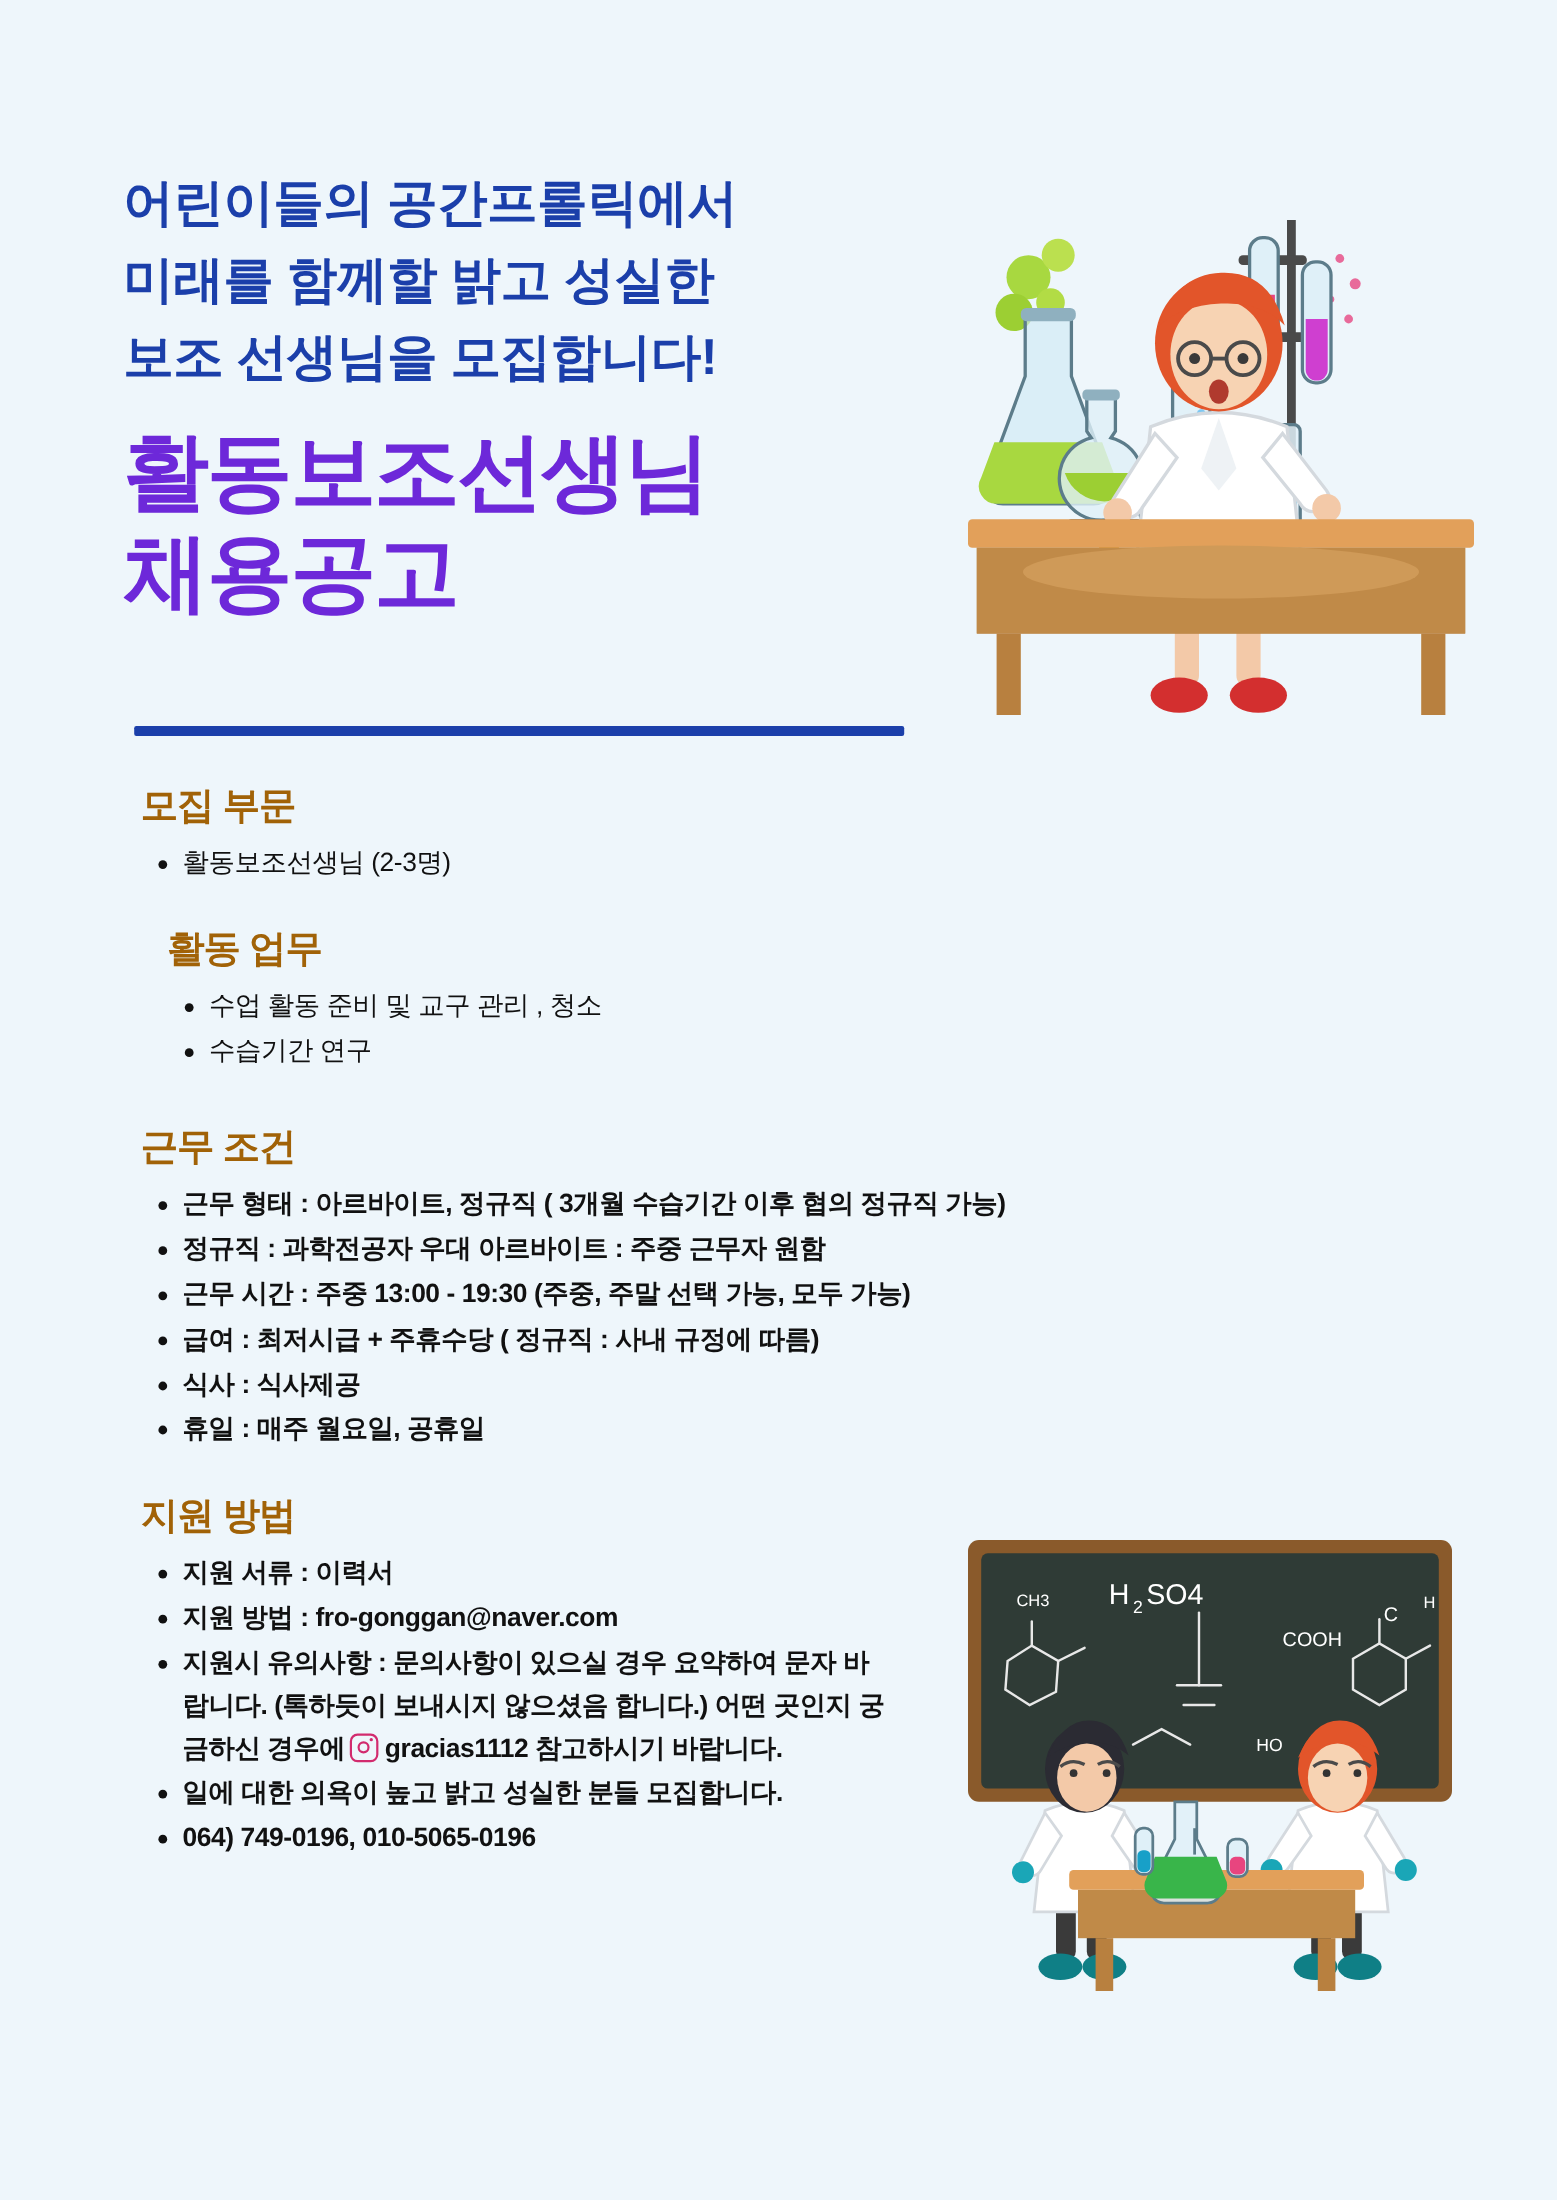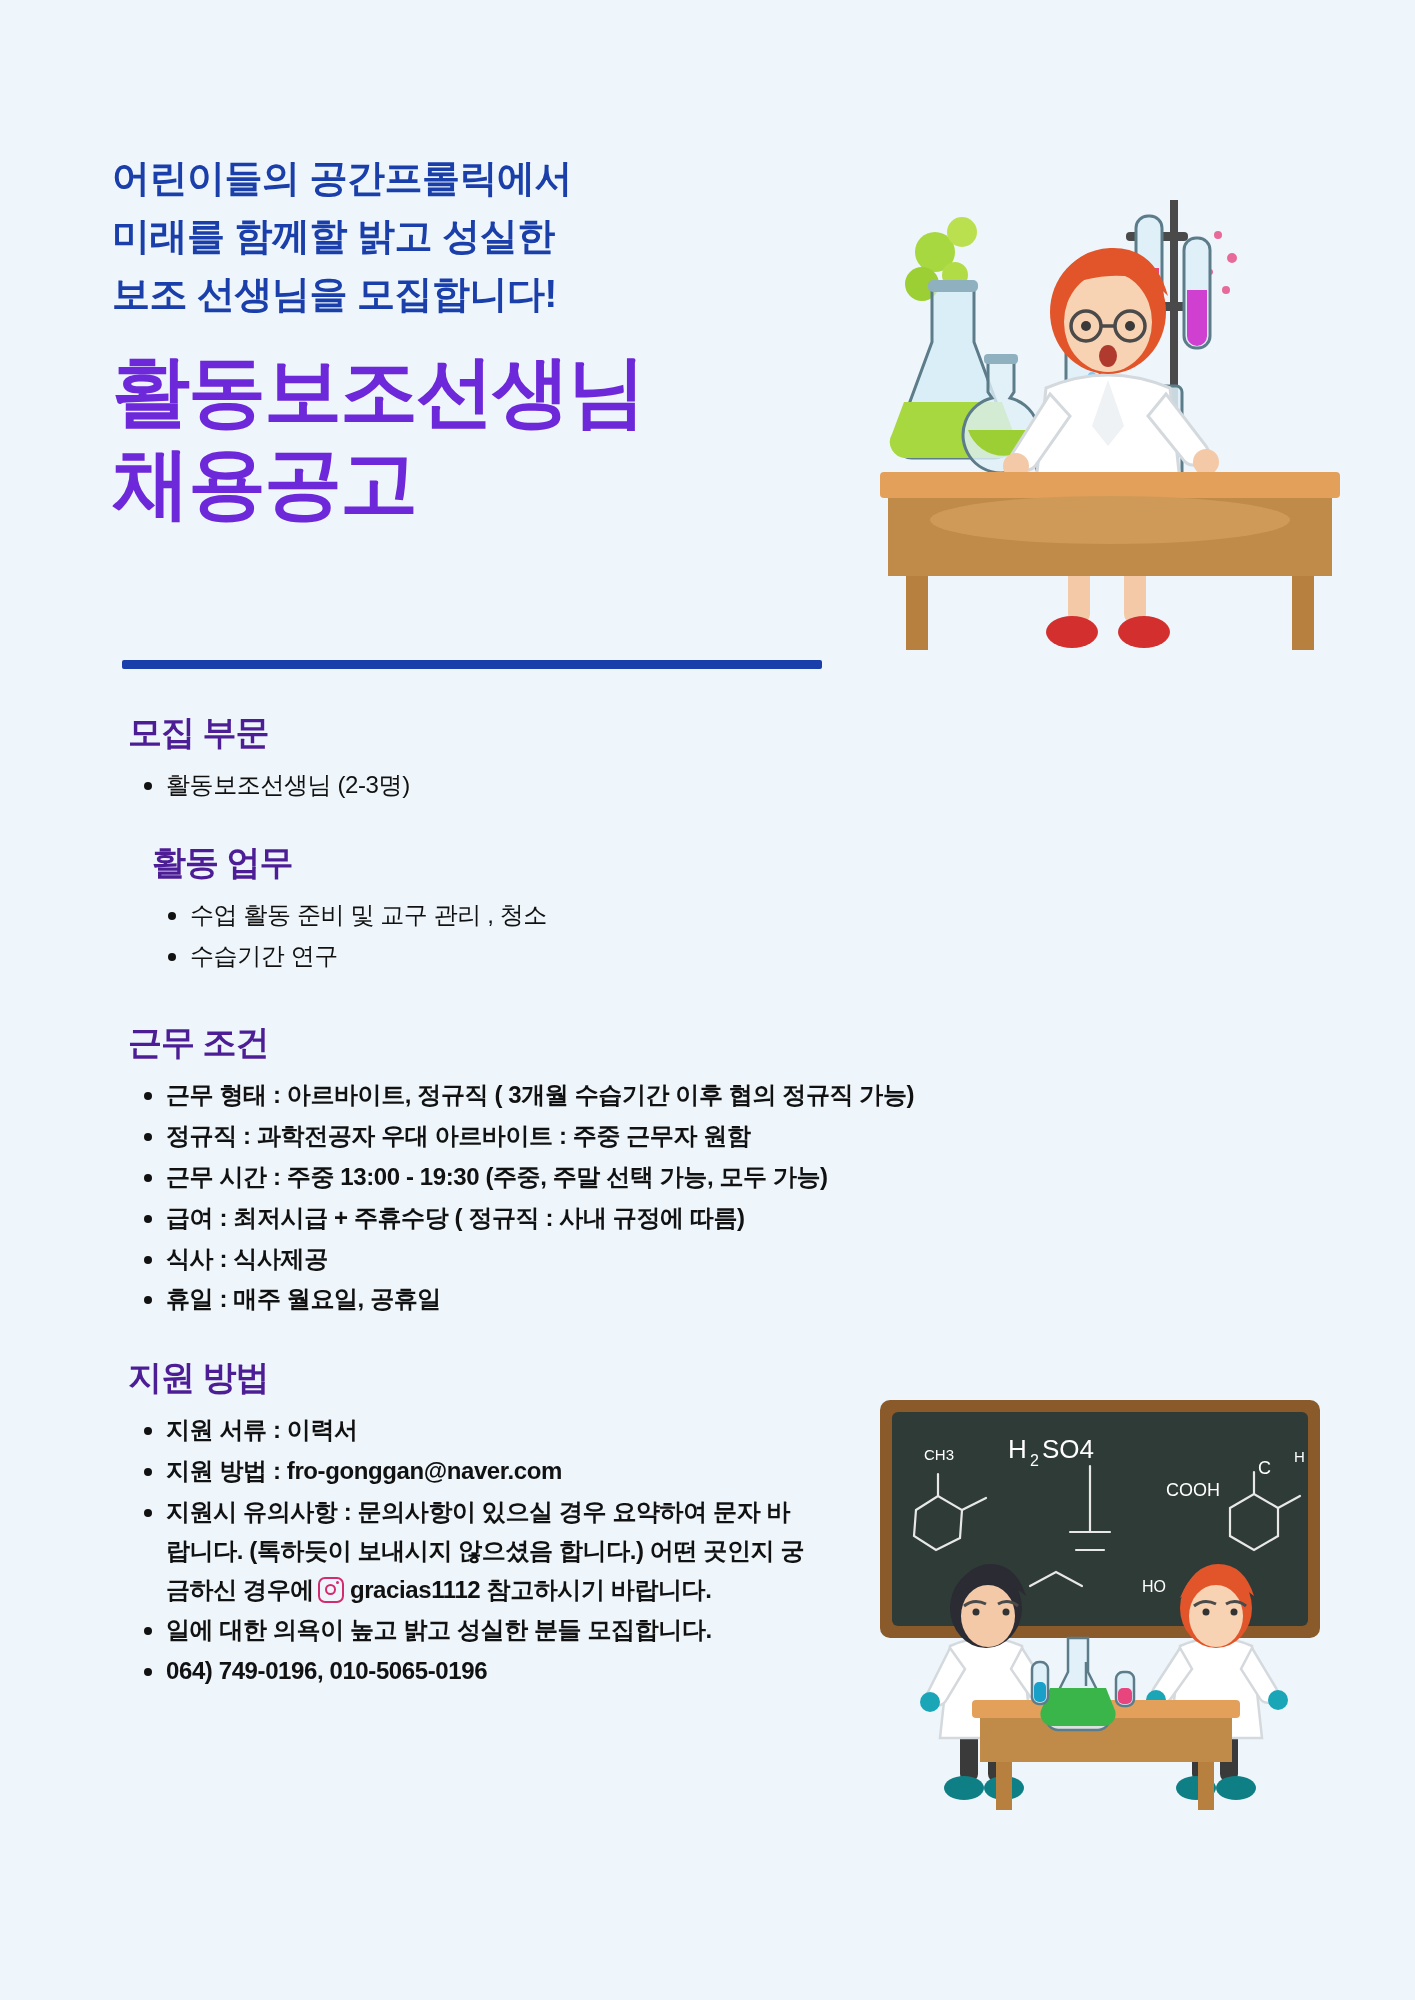--- a/index.html
+++ b/index.html
@@ -23,21 +23,21 @@
   }
 
   
   .header {
     position: absolute;
     left: 112px;
     top: 150px;
     width: 720px;
   }
   .subhead {
-    font-size: 38px;
+    font-size: 46px;
     font-weight: bold;
     color: #1b3faa;
     line-height: 1.52;
     letter-spacing: -0.5px;
     white-space: pre-line;
   }
   .maintitle {
     margin-top: 22px;
     font-size: 78px;
     font-weight: bold;
@@ -59,21 +59,21 @@
   
   .section {
     position: absolute;
     left: 128px;
     width: 860px;
   }
   .section h2 {
     margin: 0 0 10px 0;
     font-size: 34px;
     font-weight: bold;
-    color: #4c1d95;
+    color: #a16207;
     letter-spacing: -1px;
   }
   ul.items {
     list-style: none;
     margin: 0;
     padding: 0 0 0 38px;
   }
   ul.items li {
     position: relative;
     font-size: 24px;

